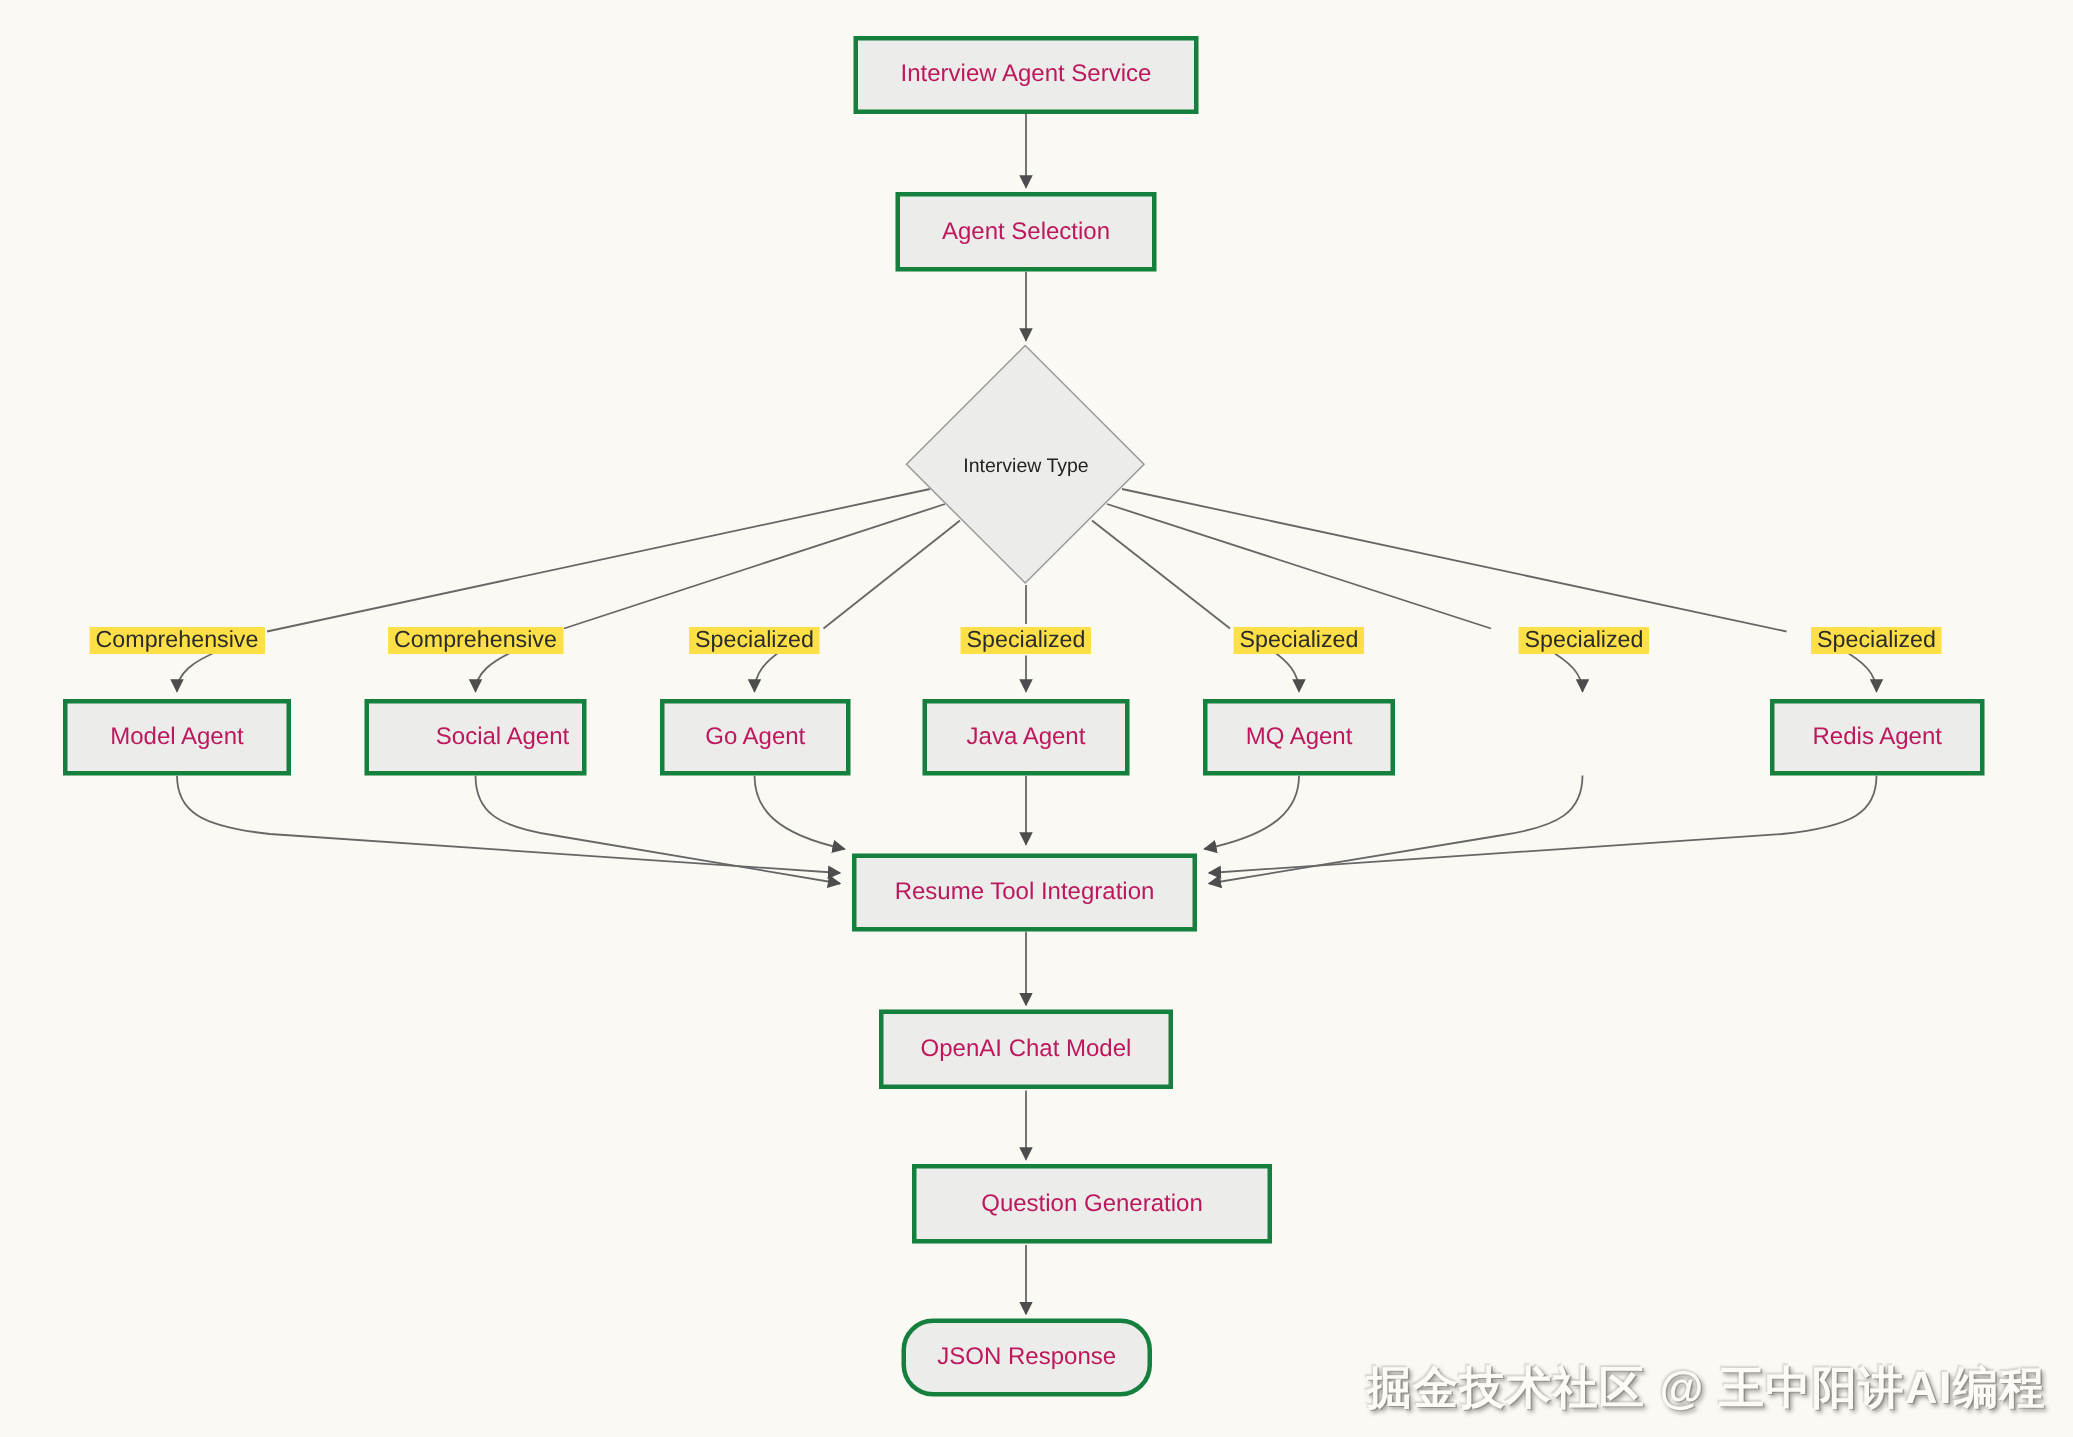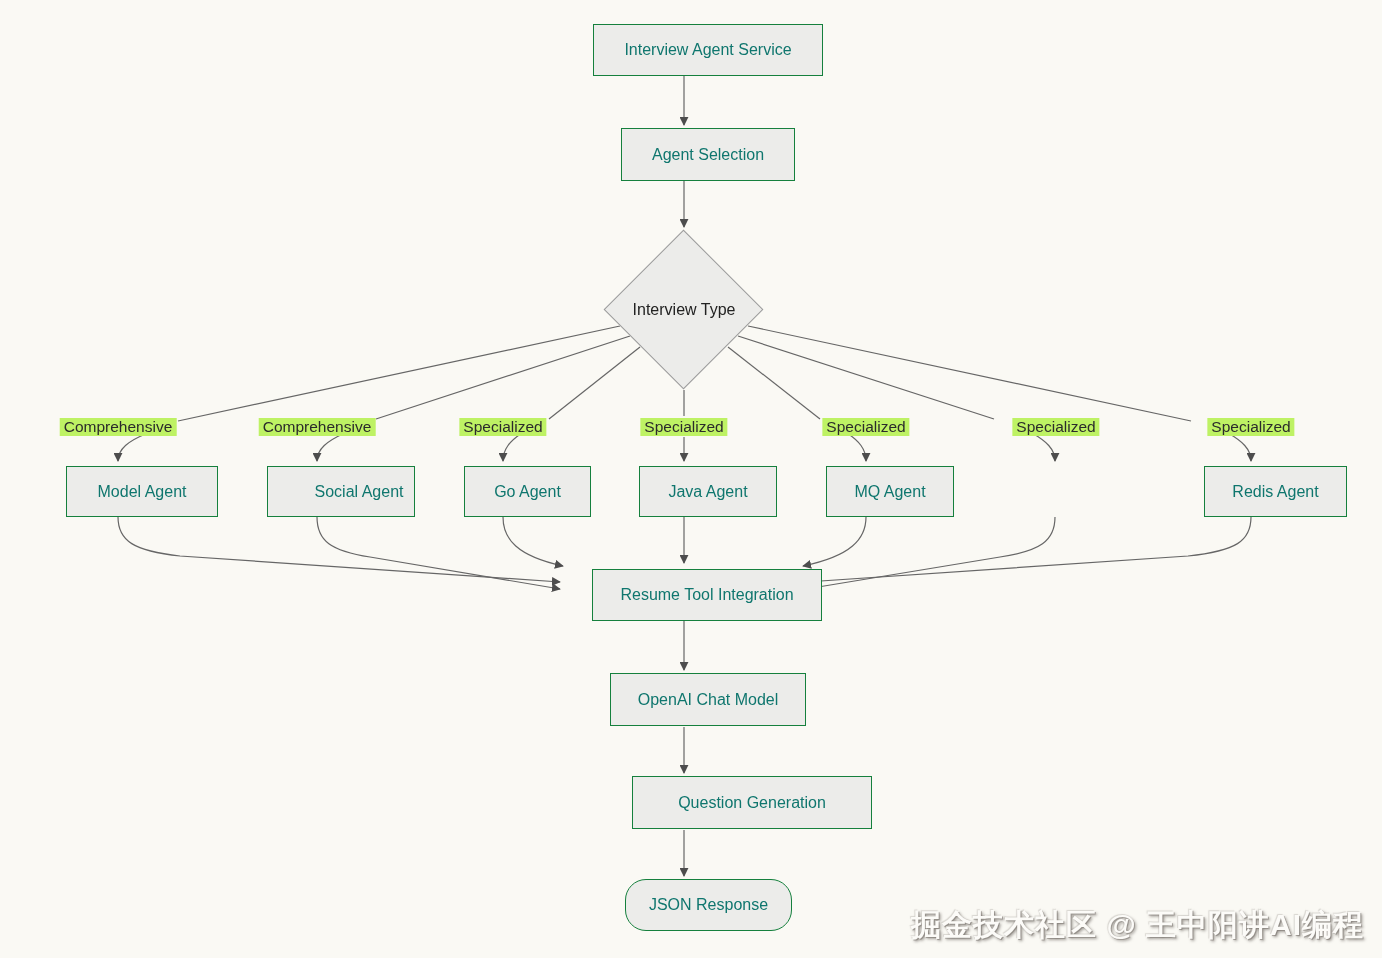--- a/index.html
+++ b/index.html
@@ -15,55 +15,54 @@
     overflow: hidden;
   }
   .edges {
     position: absolute;
     left: 0; top: 0;
     width: 1382px; height: 958px;
   }
   .node {
     position: absolute;
     background: #ececea;
-    border: 1px solid #15803d;
+    border: 3px solid #15803d;
     display: flex;
     align-items: center;
     justify-content: center;
     font-size: 16px;
-    color: #0f766e;
+    color: #be185d;
     box-sizing: border-box;
     white-space: nowrap;
     z-index: 2;
-    margin-left: 24px;
   }
   .diamond-shape {
     position: absolute;
     left: 627px; top: 253px;
     width: 113px; height: 113px;
     background: #ececea;
     border: 1px solid #9b9b9b;
     transform: rotate(45deg);
     box-sizing: border-box;
     z-index: 1;
   }
   .diamond-label {
     position: absolute;
     left: 684px; top: 310px;
     transform: translate(-50%, -50%);
-    font-size: 16px;
+    font-size: 13px;
     color: #222222;
     white-space: nowrap;
     z-index: 2;
   }
   .edge-label {
     position: absolute;
     transform: translateX(-50%);
     top: 418px;
-    background: #bef264;
+    background: #fde047;
     padding: 0 4px;
     font-size: 15.5px;
     color: #2b2b2b;
     white-space: nowrap;
     z-index: 3;
   }
   .watermark {
     position: absolute;
     right: 18px;
     bottom: 12px;

